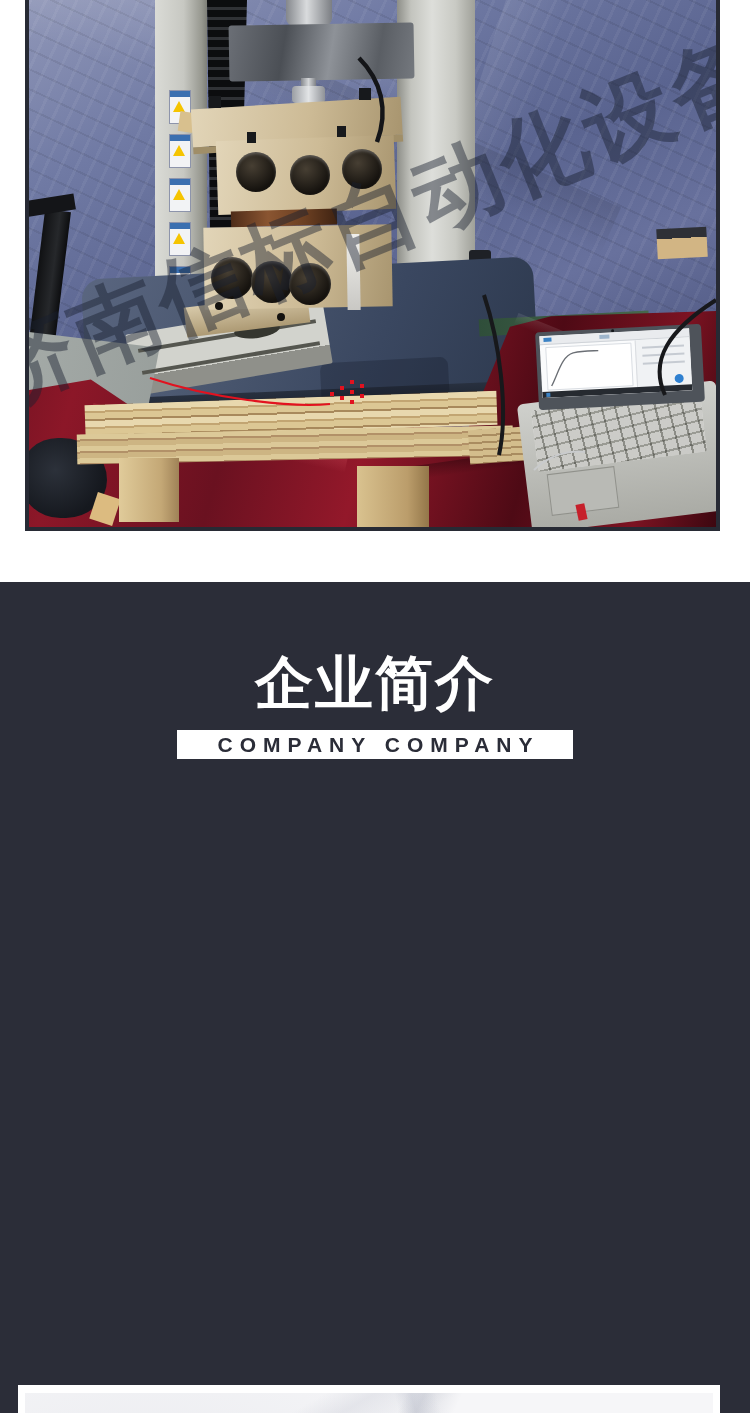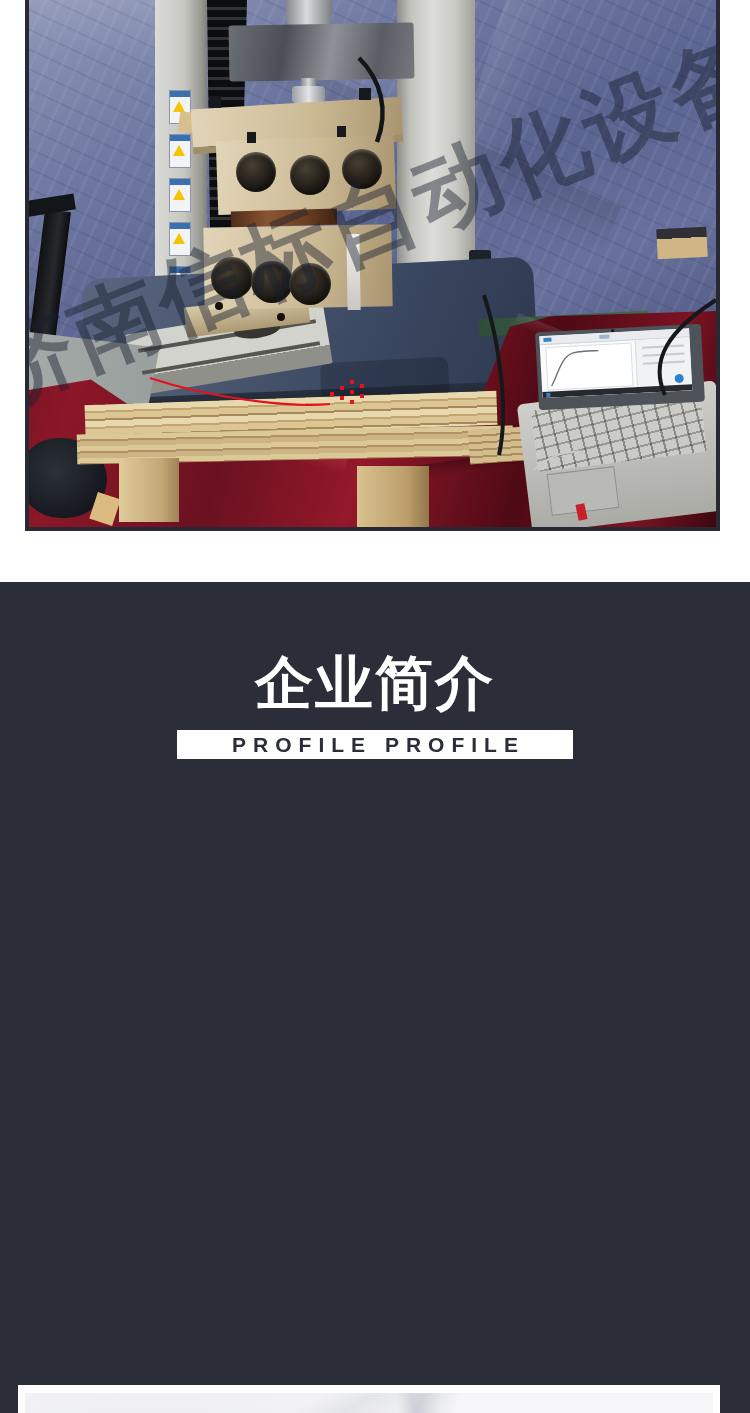--- a/index.html
+++ b/index.html
@@ -178,21 +178,21 @@
     <path d="M687 300 C 640 330, 620 360, 636 395" fill="none" stroke="#17181b" stroke-width="4"></path>
     <path d="M505 470 C 520 455, 540 450, 556 452" fill="none" stroke="#c9cbcd" stroke-width="2"></path>
   </svg>
 
   <div class="watermark">济南信标自动化设备</div>
 </div>
 
 <div class="dark-section">
   <h1 class="section-title">企业简介</h1>
   <div class="subtitle-bar">
-    <span>PROFILE PROFILE</span>
+    <span>COMPANY COMPANY</span>
   </div>
   <div class="profile-card">
     <div class="marble">
       
       
       
       
       
       
       

